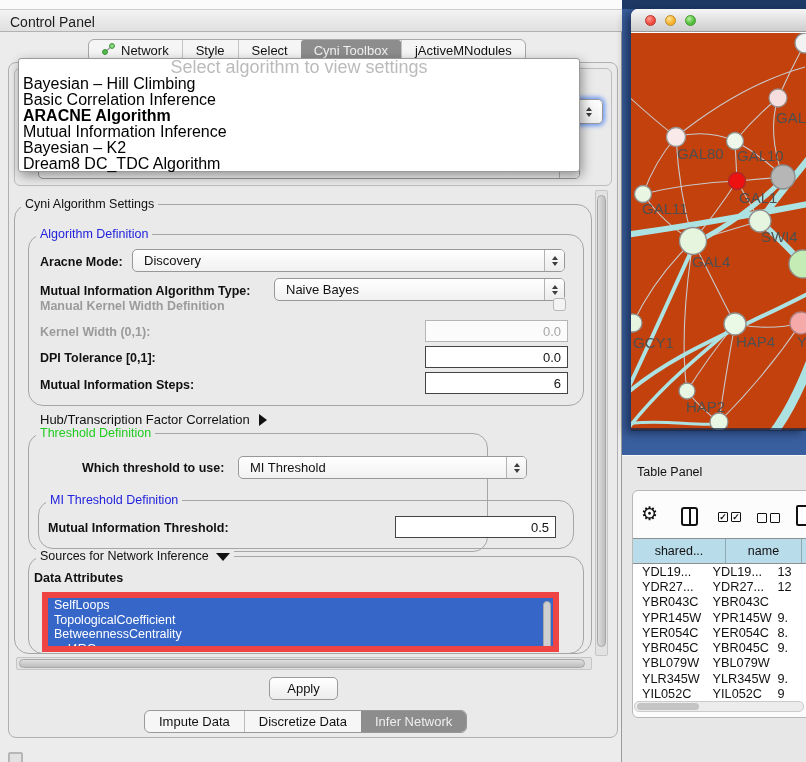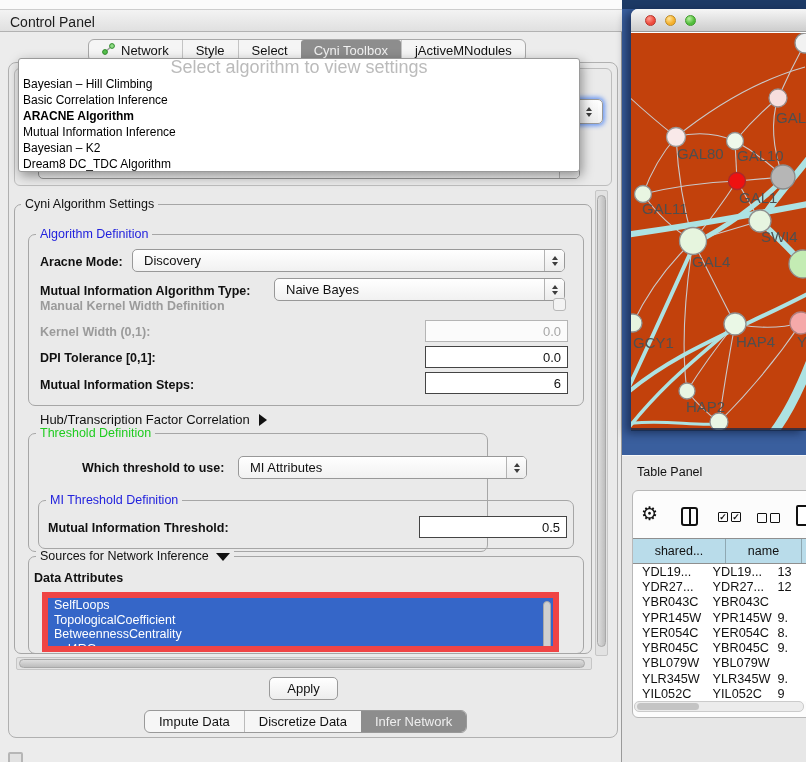--- a/index.html
+++ b/index.html
@@ -39,25 +39,25 @@
       align-items:center;justify-content:center;background:linear-gradient(#fdfdfd,#ececec);}
   .tri-up{width:0;height:0;border-left:3.5px solid transparent;border-right:3.5px solid transparent;border-bottom:4.5px solid #3c3c3c;}
   .tri-dn{width:0;height:0;border-left:3.5px solid transparent;border-right:3.5px solid transparent;border-top:4.5px solid #3c3c3c;margin-top:2px;}
   .combo-frag{box-shadow:0 0 4px 2px rgba(88,140,245,.85);border-radius:0 5px 5px 0;}
   .combo-ghost .ctext{color:#9a9a9a;}
 
   
   .dropdown{position:absolute;left:18px;top:58px;width:562px;height:114px;background:#fff;
       border:1px solid #9a9a9a;border-radius:3px;box-shadow:2px 4px 12px rgba(0,0,0,.4);z-index:40;padding-top:1px;}
   .dd-placeholder{height:16px;text-align:center;color:#bbbbbb;font-size:18px;line-height:15px;}
-  .dd-item{font-size:12px;line-height:16.1px;padding-left:4px;color:#000;white-space:nowrap;}
+  .dd-item{font-size:16px;line-height:16.1px;padding-left:4px;color:#000;white-space:nowrap;}
   .dd-item.bold{font-weight:bold;}
 
   
-  .group{position:absolute;border:1px solid #a6a6a6;border-radius:7px;}
+  .group{position:absolute;border:1px solid #a6a6a6;border-radius:15px;}
   .gtitle{position:absolute;top:-8px;left:7px;background:#eaeaea;padding:0 4px;font-size:12.5px;white-space:nowrap;}
   .gtitle.blue{color:#2222dd;}
   .gtitle.green{color:#1fcc1f;}
 
   .lbl{position:absolute;font-size:12.5px;font-weight:bold;color:#111;white-space:nowrap;}
   .lbl.dis{color:#9b9b9b;}
   .plain{font-weight:normal;font-size:13px;}
   .tri-right{display:inline-block;width:0;height:0;border-top:6px solid transparent;border-bottom:6px solid transparent;
       border-left:8px solid #111;margin-left:9px;vertical-align:-2px;}
   .tri-down-big{display:inline-block;width:0;height:0;border-left:7px solid transparent;border-right:7px solid transparent;
@@ -229,32 +229,32 @@
     <span class="lbl" style="left:40px;top:378px;">Mutual Information Steps:</span>
     <div class="tinput" style="left:425px;top:372px;width:143px;height:22px;">6</div>
 
     <span class="lbl plain" style="left:40px;top:412px;"><span>Hub/Transcription Factor Correlation</span><span class="tri-right"></span></span>
 
     <div class="group" style="left:28px;top:433px;width:460px;height:119px;">
       <span class="gtitle green">Threshold Definition</span>
     </div>
     <span class="lbl" style="left:82px;top:461px;">Which threshold to use:</span>
     <div class="combo" style="left:238px;top:456px;width:289px;height:23px;">
-      <span class="ctext">MI Attributes</span>
+      <span class="ctext">MI Threshold</span>
       <div class="stepper">
           <span class="tri-up"></span>
           <span class="tri-dn"></span>
         </div>
     </div>
 
     <div class="group" style="left:38px;top:500px;width:536px;height:49px;">
       <span class="gtitle blue">MI Threshold Definition</span>
     </div>
     <span class="lbl" style="left:48px;top:521px;">Mutual Information Threshold:</span>
-    <div class="tinput" style="left:419px;top:516px;width:148px;height:22px;">0.5</div>
+    <div class="tinput" style="left:395px;top:516px;width:161px;height:22px;">0.5</div>
 
     <div class="group" style="left:28px;top:556px;width:556px;height:98px;">
       <span class="gtitle"><span>Sources for Network Inference</span><span class="tri-down-big"></span></span>
     </div>
     <span class="lbl" style="left:34px;top:571px;">Data Attributes</span>
     <div class="listbox">
       <div id="attr-items">
           <div class="list-item">SelfLoops</div>
           <div class="list-item">TopologicalCoefficient</div>
           <div class="list-item">BetweennessCentrality</div>

